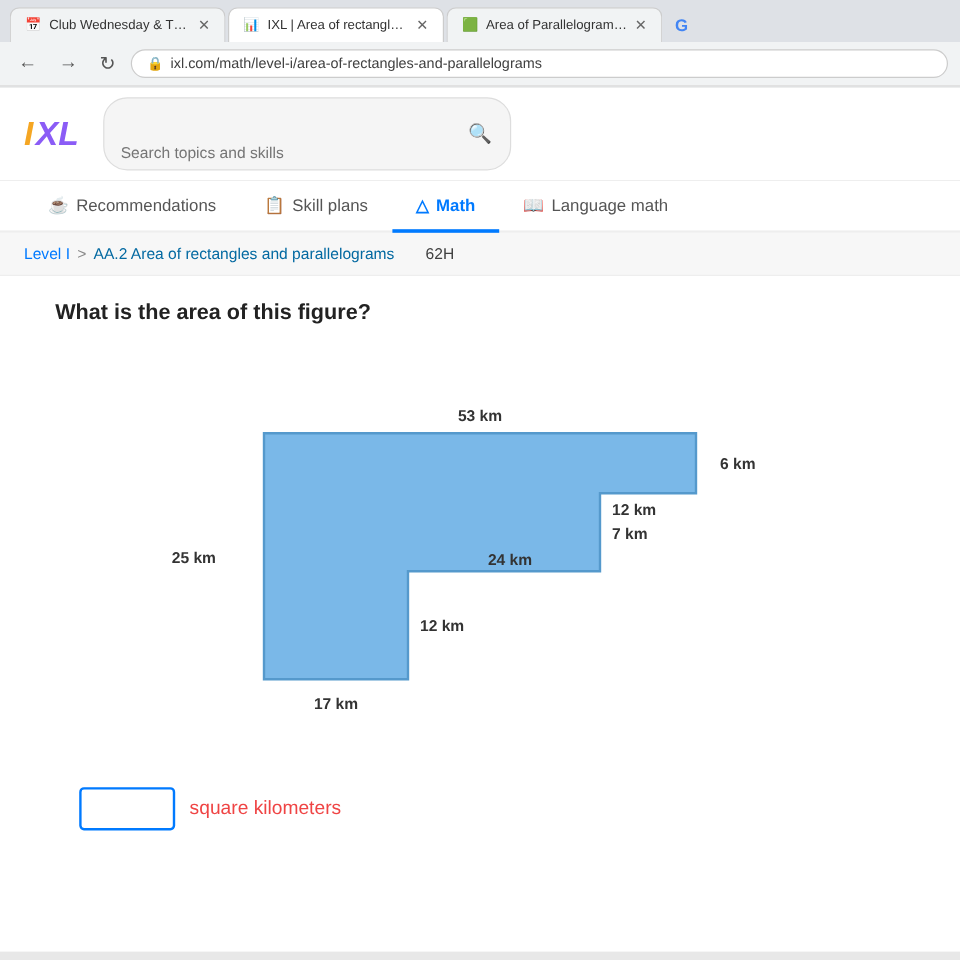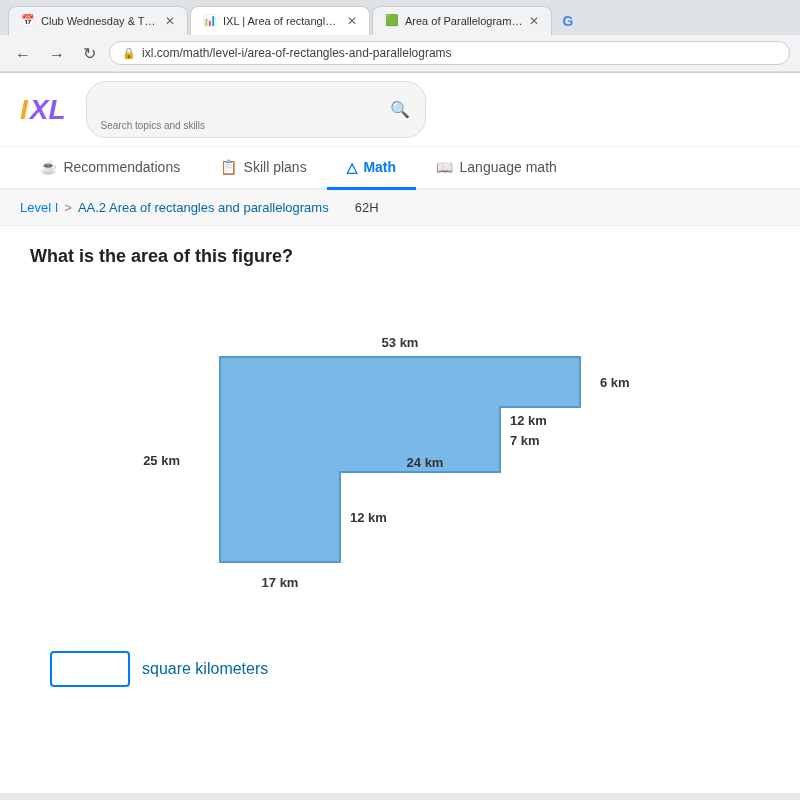--- a/index.html
+++ b/index.html
@@ -22,21 +22,21 @@
 
     
     .ixl-page { background: #fff; height: calc(800px - 80px); overflow: hidden; }
 
     
     .ixl-header { background: #fff; padding: 8px 20px; display: flex; align-items: center; gap: 20px; border-bottom: 1px solid #eee; }
     .ixl-logo { display: flex; align-items: center; gap: 2px; font-size: 28px; font-weight: bold; }
     .ixl-logo-i { color: #f5a623; font-style: italic; }
     .ixl-logo-xl { color: #8b5cf6; font-style: italic; }
     .ixl-search { display: flex; align-items: center; background: #f5f5f5; border: 1px solid #ddd; border-radius: 20px; padding: 6px 14px; gap: 8px; flex: 1; max-width: 340px; }
-    .ixl-search input { border: none; background: none; font-size: 10px; color: #000000; outline: none; flex: 1; margin-top: 32px; }
+    .ixl-search input { border: none; background: none; font-size: 13px; color: #000000; outline: none; flex: 1; margin-top: 32px; }
 
     
     .ixl-nav { background: #6ab04c; padding: 0 20px; display: flex; align-items: center; gap: 0; }
     .ixl-nav-item { padding: 14px 20px; font-size: 18px; font-weight: bold; color: #fff; cursor: pointer; }
     .ixl-nav-item.active { color: #fff; }
     .ixl-nav-item:first-child { color: #fff; }
 
     
     .ixl-subnav { display: flex; align-items: center; padding: 0 20px; border-bottom: 2px solid #eee; background: #fff; }
     .ixl-subnav-item { display: flex; align-items: center; gap: 6px; padding: 12px 20px; font-size: 14px; color: #555; cursor: pointer; border-bottom: 3px solid transparent; margin-bottom: -2px; }
@@ -44,30 +44,30 @@
     .subnav-icon { font-size: 14px; }
 
     
     .breadcrumb { padding: 10px 20px; font-size: 13px; color: #555; display: flex; align-items: flex-start; gap: 6px; background: #f7f7f7; border-bottom: 1px solid #eee; }
     .breadcrumb-link { color: #007aff; cursor: pointer; }
     .breadcrumb-sep { color: #888; }
     .breadcrumb-current { color: #0369a1; }
     .breadcrumb-code { color: #404040; margin-left: 20px; }
 
     
-    .content { padding: 20px 30px; background: #fff; }
+    .content { padding: 20px 46px; background: #fff; }
     .question-text { font-size: 18px; font-weight: bold; color: #222; margin-bottom: 30px; }
 
     
     .figure-container { position: relative; width: 520px; margin: 0 auto 30px; font-weight: bold; }
 
     
     .answer-row { display: flex; align-items: center; gap: 12px; margin-top: 20px; padding-left: 20px; }
     .answer-input { width: 80px; height: 36px; border: 2px solid #007aff; border-radius: 4px; font-size: 16px; text-align: center; outline: none; }
-    .answer-unit { font-size: 16px; color: #0369a1; }
+    .answer-unit { font-size: 16px; color: #ef4444; }
   </style>
 </head>
 <body>
 
 <div class="browser-chrome">
   <div class="tab-bar">
     <div class="tab">
       <span class="tab-favicon">📅</span>
       <span class="tab-label">Club Wednesday &amp; Thurs</span>
       <span class="tab-close">✕</span>

